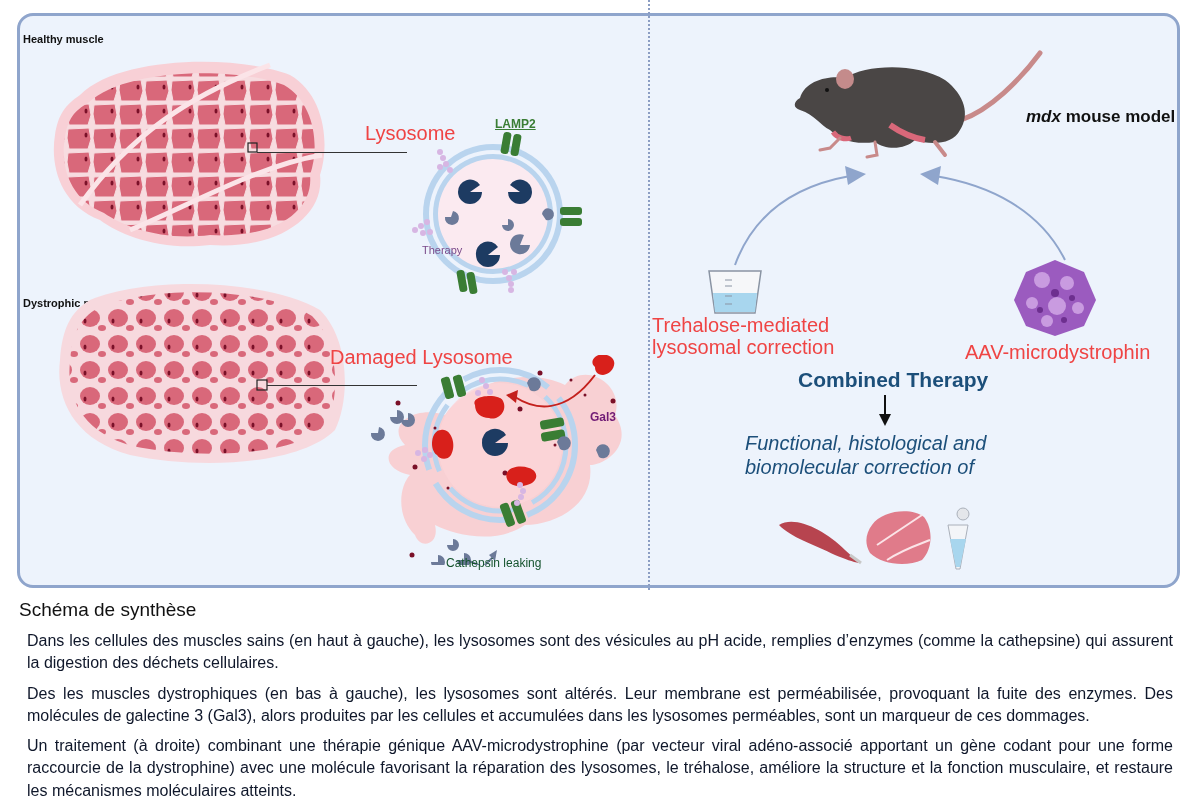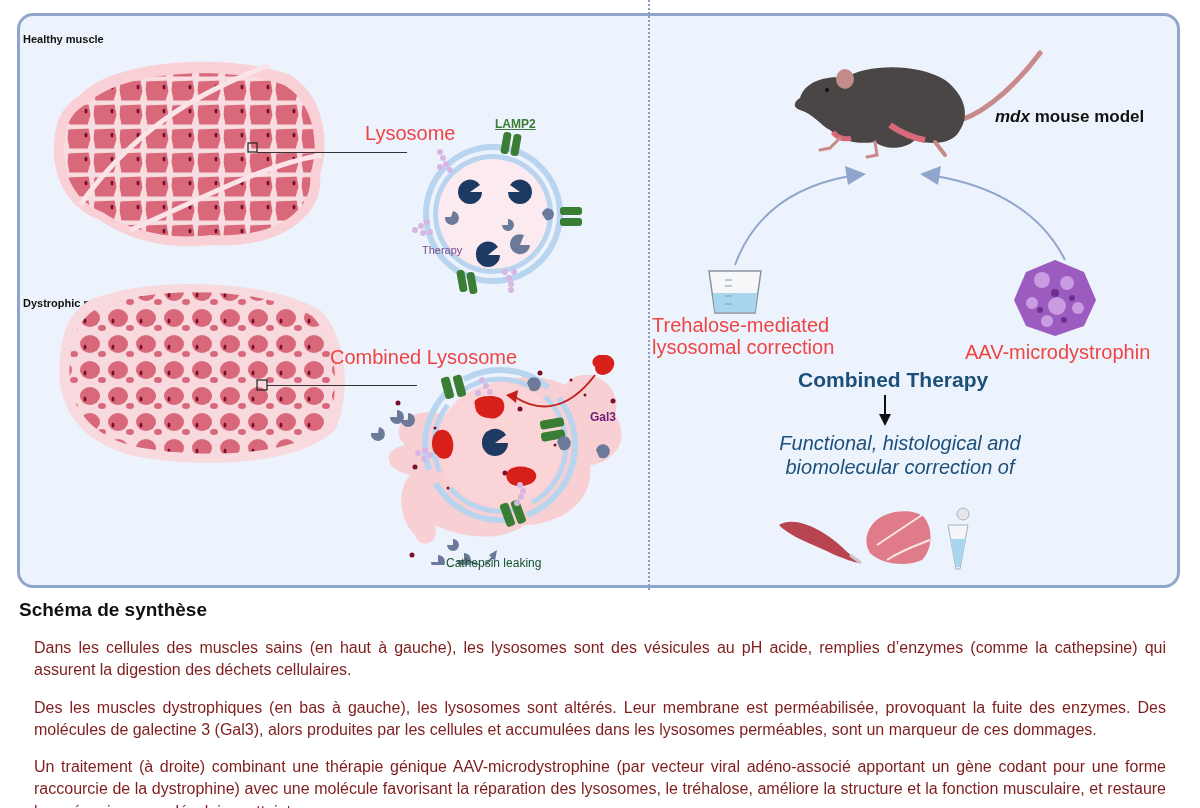--- a/index.html
+++ b/index.html
@@ -9,24 +9,24 @@
   .abs { position: absolute; }
   .h-label { font-weight: bold; font-size: 11px; color: #111; }
   .lbl { font-size: 20px; color: #ef4444; }
   .small-green { font-weight: bold; font-size: 12px; color: #3a7d34; }
   .small-red { font-weight: bold; font-size: 12px; color: #701a75; }
   .small-purple { font-size: 11px; color: #7a4a8a; }
   .cath { font-size: 12px; color: #14532d; }
   .mdx { font-weight: bold; font-size: 17px; color: #111; }
   .mdx i { font-style: italic; }
   .combined { font-weight: bold; font-size: 21px; color: #1c4f7a; }
-  .outcome { font-style: italic; font-size: 20px; color: #1c4f7a; text-align: center; line-height: 24px; }
+  .outcome { font-style: italic; font-size: 20px; color: #1c4f7a; text-align: left; line-height: 24px; }
   .summary { position: absolute; left: 19px; top: 598px; width: 1162px; }
-  .summary h2 { margin: 0; font-size: 19px; font-weight: bold; color: #111; line-height: 24px; }
-  .summary p { margin: 15px; font-size: 16px; line-height: 22.3px; text-align: justify; color: #7f1d1d; }
+  .summary h2 { margin: 0; font-size: 19px; font-weight: normal; color: #111; line-height: 24px; }
+  .summary p { margin: 8px; font-size: 16px; line-height: 22.3px; text-align: justify; color: #0f172a; }
 </style>
 </head>
 <body>
 
 <div class="panel"></div>
 <div class="divider"></div>
 
 <div class="abs h-label" style="left:23px;top:33px;">Healthy muscle</div>
 
 <svg class="abs" style="left:40px;top:55px;" width="290" height="200">
@@ -101,21 +101,21 @@
       <ellipse cx="12" cy="12" rx="10" ry="9" fill="#d9687a"></ellipse>
       <ellipse cx="24" cy="22" rx="4" ry="3" fill="#d9687a"></ellipse>
       <ellipse cx="7" cy="15" rx="1.5" ry="2.5" fill="#7a1028"></ellipse>
     </pattern>
   </defs>
   <path d="M40,20 C100,-5 220,0 270,30 C300,60 300,120 285,150 C250,185 150,190 80,175 C25,160 5,120 10,80 C12,50 20,32 40,20 Z" fill="#f7d9de"></path>
   <path d="M48,28 C104,4 216,8 262,36 C290,64 290,118 276,146 C244,176 150,180 82,166 C32,152 16,118 20,82 C22,54 30,38 48,28 Z" fill="url(#cellsD)"></path>
   <rect x="207" y="100" width="10" height="10" fill="none" stroke="#222" stroke-width="1.2"></rect>
 </svg>
 <div class="abs" style="left:267px;top:385px;width:150px;height:1px;background:#333;"></div>
-<div class="abs lbl" style="left:330px;top:346px;">Combined Lysosome</div>
+<div class="abs lbl" style="left:330px;top:346px;">Damaged Lysosome</div>
 
 <svg class="abs" style="left:365px;top:355px;" width="260" height="210">
   <path d="M40,90 C20,70 50,50 80,60 C100,30 160,10 200,30 C220,5 260,30 250,60 C270,90 240,110 225,110 C230,150 190,170 160,170 C130,190 90,180 70,170 C75,190 55,195 50,180 C30,160 35,130 45,120 C20,115 15,95 40,90 Z" fill="#f8d0d3"></path>
   <circle cx="135" cy="90" r="75" fill="none" stroke="#b9d4ee" stroke-width="6" stroke-dasharray="90 15"></circle>
   <circle cx="135" cy="90" r="66" fill="none" stroke="#b9d4ee" stroke-width="5" stroke-dasharray="70 20"></circle>
   <circle cx="135" cy="90" r="62" fill="#fbd5d8" opacity="0.8"></circle>
 
   <g fill="#7a1028">
     <circle cx="33" cy="48" r="2.5"></circle>
       <circle cx="140" cy="118" r="2.5"></circle>
@@ -190,21 +190,21 @@
   <path d="M176,70 C205,60 235,30 255,3" stroke="#c88a8a" stroke-width="5" fill="none" stroke-linecap="round"></path>
   <path d="M15,48 C20,30 45,25 60,28 C80,15 130,12 160,30 C180,45 185,65 175,80 C168,95 145,95 130,90 C120,100 100,100 90,92 C70,95 55,90 45,80 C35,75 30,65 15,60 C8,58 8,52 15,48 Z" fill="#4a4645"></path>
   <ellipse cx="60" cy="29" rx="9" ry="10" fill="#c48b8b"></ellipse>
   <circle cx="42" cy="40" r="2" fill="#111"></circle>
   <path d="M105,75 C115,82 128,88 140,90" stroke="#d9687a" stroke-width="6" fill="none"></path>
   <path d="M48,82 C52,88 60,90 66,88" stroke="#d9687a" stroke-width="5" fill="none"></path>
   <path d="M150,92 L160,105" stroke="#c88a8a" stroke-width="4" stroke-linecap="round"></path>
   <path d="M90,92 L92,105 L82,107" stroke="#c88a8a" stroke-width="3" fill="none" stroke-linecap="round"></path>
   <path d="M55,88 L45,98 L35,100" stroke="#c88a8a" stroke-width="3" fill="none" stroke-linecap="round"></path>
 </svg>
-<div class="abs mdx" style="left:995px;top:107px;"><i>mdx</i><span> mouse model</span></div>
+<div class="abs mdx" style="left:1026px;top:107px;"><i>mdx</i><span> mouse model</span></div>
 
 <svg class="abs" style="left:720px;top:160px;" width="360" height="110">
   <path d="M15,105 C35,50 80,25 130,16" fill="none" stroke="#8fa5cc" stroke-width="2"></path>
   <polygon points="146,14 125,6 128,25" fill="#8fa5cc"></polygon>
   <path d="M345,100 C320,50 270,25 215,16" fill="none" stroke="#8fa5cc" stroke-width="2"></path>
   <polygon points="200,14 221,6 218,25" fill="#8fa5cc"></polygon>
 </svg>
 
 <svg class="abs" style="left:705px;top:268px;" width="60" height="48">
   <path d="M4,3 L56,3 L50,45 L10,45 Z" fill="#f6f7f9" stroke="#8a94a3" stroke-width="1.5"></path>

